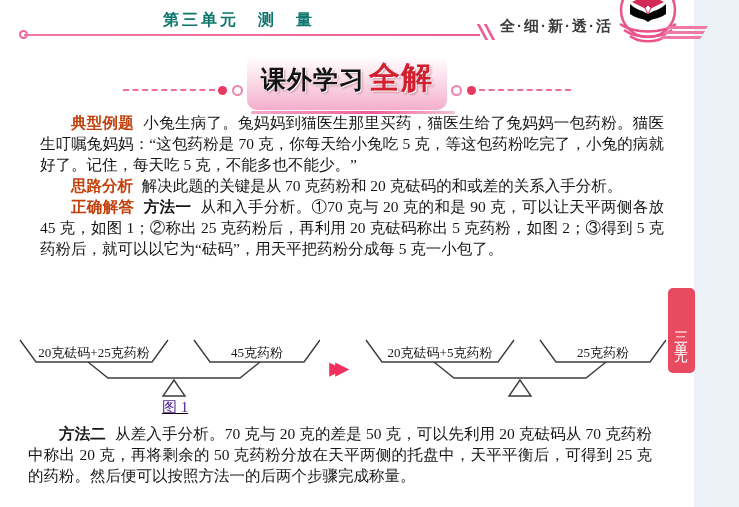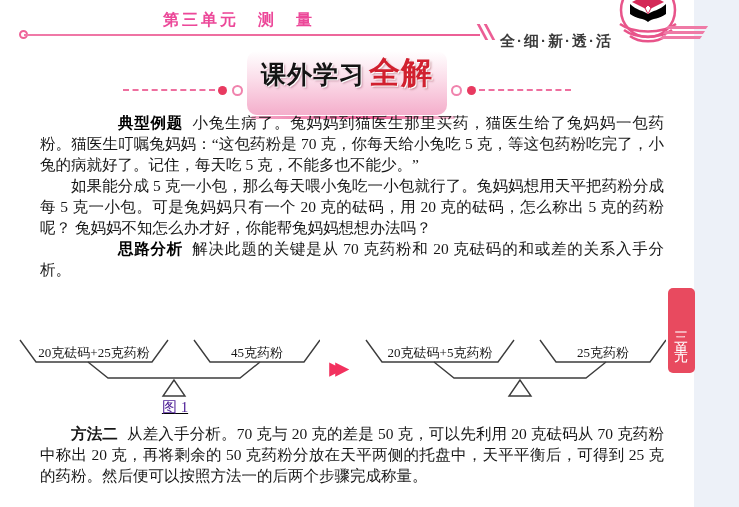--- a/index.html
+++ b/index.html
@@ -12,40 +12,40 @@
   }
   .margin-strip {
     position: absolute; right: 0; top: 0; width: 45px; height: 507px;
     background: #edf1f8;
   }
 
   
   .unit-title {
     position: absolute; left: 163px; top: 10px;
     font-family: "Liberation Sans", sans-serif;
-    font-size: 16px; font-weight: bold; color: #ec4899; letter-spacing: 3px;
+    font-size: 16px; font-weight: bold; color: #0f766e; letter-spacing: 3px;
   }
   .header-line {
     position: absolute; left: 24px; top: 34px; width: 456px; height: 2px;
     background: linear-gradient(to right, #f07aa8, #ec5e95);
   }
   .header-line-dot {
     position: absolute; left: 19px; top: 30px; width: 9px; height: 9px;
     border: 2px solid #ee6398; border-radius: 50%; background: #fff;
   }
   .double-slash { position: absolute; left: 478px; top: 24px; width: 18px; height: 16px; }
   .double-slash span {
     position: absolute; top: 0; width: 3px; height: 16px;
     background: #e survivors;
     background: #ec5e95; transform: skewX(28deg);
   }
   .double-slash span:nth-child(1) { left: 3px; }
   .double-slash span:nth-child(2) { left: 10px; }
   .slogan {
-    position: absolute; left: 500px; top: 32px;
+    position: absolute; left: 500px; top: 17px;
     font-family: "Liberation Sans", sans-serif;
     font-size: 15px; color: #3c3c3c; letter-spacing: 2px; font-weight: bold;
   }
   .logo { position: absolute; left: 612px; top: -16px; }
   .stripes { position: absolute; left: 661px; top: 26px; }
   .stripes div { height: 3px; background: #e survivors; background: #ef7aa6; margin-bottom: 2px; transform: skewX(-35deg); }
   .stripes .s1 { width: 40px; margin-left: 6px; }
   .stripes .s2 { width: 40px; margin-left: 3px; }
   .stripes .s3 { width: 40px; margin-left: 0; }
 
@@ -59,21 +59,21 @@
   }
   .banner .dot {
     width: 9px; height: 9px; border-radius: 50%; background: #e83a60;
     margin: 14px 3px 0 3px;
   }
   .banner .ring {
     width: 11px; height: 11px; border-radius: 50%;
     border: 2px solid #f083ad; background: #fff; margin: 14px 2px 0 2px;
   }
   .blob {
-    position: relative; padding: 1px 14px 21px 14px; margin: 0 2px;
+    position: relative; padding: 1px 14px 11px 14px; margin: 0 2px;
     background: linear-gradient(to bottom, #ffffff 0%, #fbdce9 45%, #f4aecb 100%);
     border-radius: 10px;
   }
   .blob::after {
     content: ""; position: absolute; left: 4px; right: -8px; bottom: -4px;
     height: 3px; background: linear-gradient(to right, #f4a9c8, #ec5e95 60%, #f7c3d8);
     border-radius: 2px;
   }
   .title-black {
     font-family: "Liberation Sans", sans-serif;
@@ -88,27 +88,27 @@
     letter-spacing: 1px; margin-left: 4px;
   }
 
   
   .content {
     position: absolute; left: 40px; top: 112px; width: 624px;
     font-size: 15.5px; line-height: 21px; color: #161616;
     text-align: justify;
   }
   .para { text-indent: 2em; }
-  .red-label { color: #000000; font-weight: bold; font-family: Liberation Serif, serif; margin-left: 47px; }
+  .red-label { color: #c2410c; font-weight: bold; font-family: Liberation Sans, sans-serif; }
   .red-label::after { content: "\00a0\00a0"; }
   .bold-label { font-weight: bold; font-family: "Liberation Sans", sans-serif; }
   .bold-label::after { content: "\00a0\00a0"; }
   .analysis-text { }
 
-  .method2-block { position: absolute; left: 40px; top: 423px; width: 624px;
+  .method2-block { position: absolute; left: 28px; top: 423px; width: 624px;
     font-size: 15.5px; line-height: 21px; color: #161616; text-align: justify; }
 
   
   .diagrams {
     position: absolute; left: 12px; top: 336px; width: 670px;
     display: flex; align-items: flex-start;
   }
   .scale-fig { width: 308px; text-decoration: underline; }
   .scale-fig svg { display: block; }
   .fig-caption {
@@ -175,22 +175,22 @@
     <div class="blob">
       <span class="title-black">课外学习</span><span class="title-red">全解</span>
     </div>
     <div class="ring"></div>
     <div class="dot"></div>
     <div class="dash"></div>
   </div>
 
   <div class="content">
     <p class="para"><span class="red-label">典型例题</span><span>小兔生病了。兔妈妈到猫医生那里买药，猫医生给了兔妈妈一包药粉。猫医生叮嘱兔妈妈：“这包药粉是 70 克，你每天给小兔吃 5 克，等这包药粉吃完了，小兔的病就好了。记住，每天吃 5 克，不能多也不能少。”</span></p>
-    <p class="para">如果能分成 5 克一小包，那么每天喂小兔吃一小包就行了。兔妈妈想用天平把药粉分成每 5 克一小包。可是兔妈妈只有一个 20 克的砝码，用 20 克的砝码，怎么称出 5 克的药粉呢？ 兔妈妈不知怎么办才好，你能帮兔妈妈想想办法吗？</p>
     <p class="para"><span class="red-label">思路分析</span><span class="analysis-text">解决此题的关键是从 70 克药粉和 20 克砝码的和或差的关系入手分析。</span></p>
+    <p class="para"><span class="red-label">正确解答</span><span class="bold-label">方法一</span><span>从和入手分析。①70 克与 20 克的和是 90 克，可以让天平两侧各放 45 克，如图 1；②称出 25 克药粉后，再利用 20 克砝码称出 5 克药粉，如图 2；③得到 5 克药粉后，就可以以它为“砝码”，用天平把药粉分成每 5 克一小包了。</span></p>
   </div>
 
   <div class="diagrams">
 
     <div class="scale-fig">
       <svg width="308" height="62" viewBox="0 0 308 62">
         <g fill="none" stroke="#3c3c3c" stroke-width="1.4">
           <path d="M8,4 L24,26 L140,26 L156,4"></path>
           <path d="M182,4 L198,26 L292,26 L308,4"></path>
           <path d="M76,26 L96,42 L228,42 L248,26"></path>

